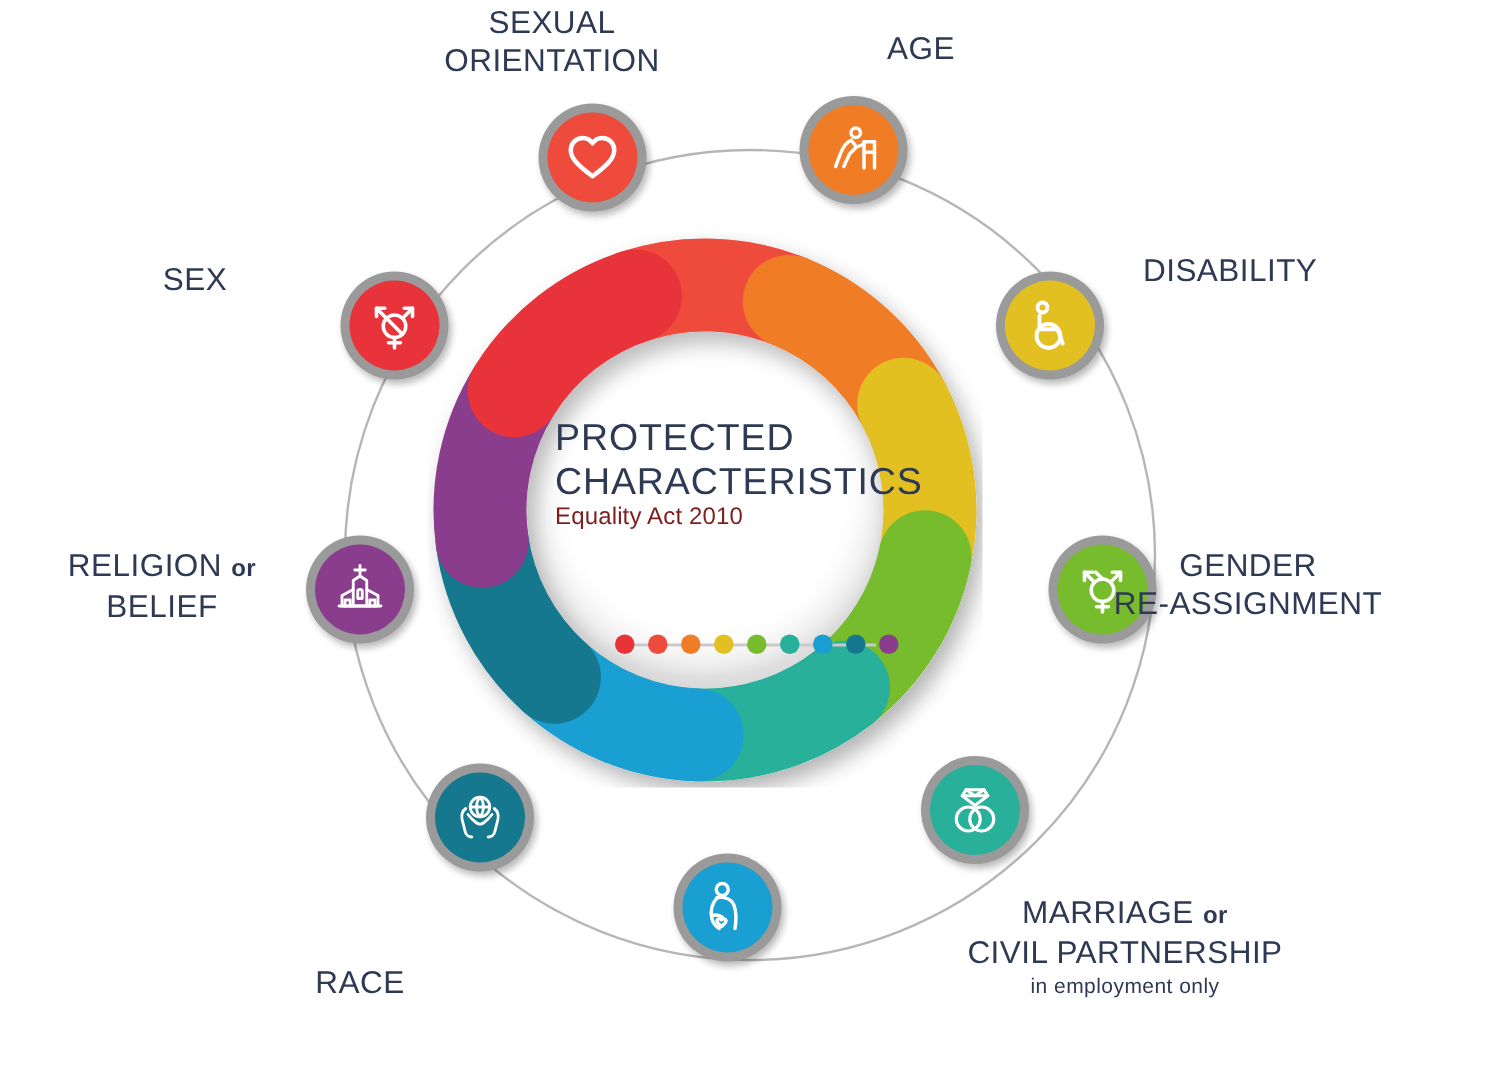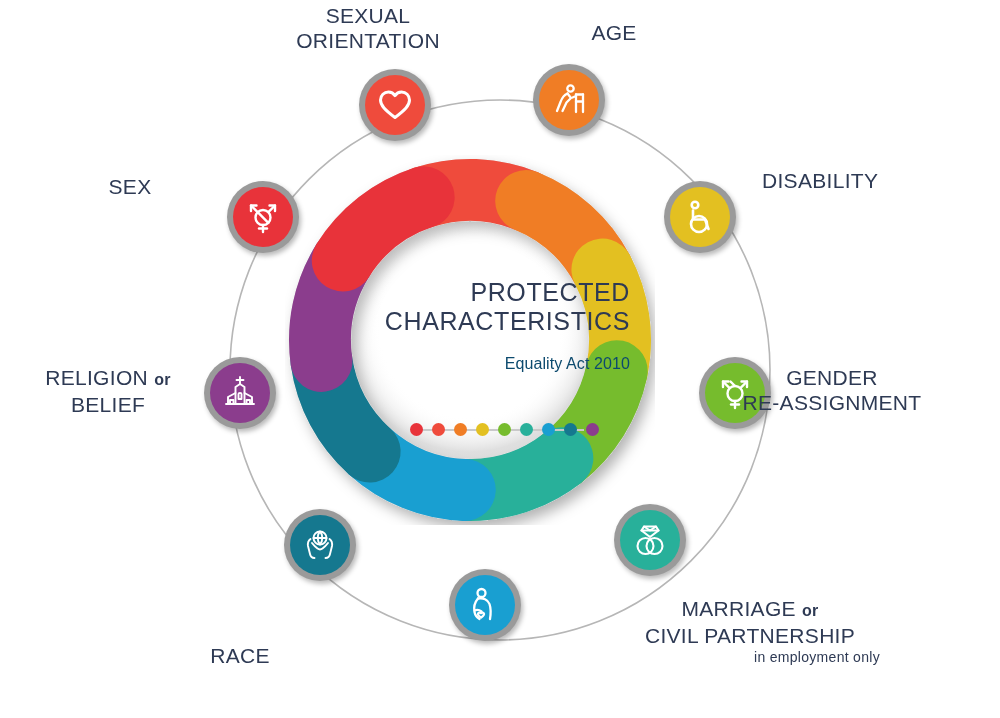--- a/index.html
+++ b/index.html
@@ -13,28 +13,28 @@
 
   
   #donut-wrap{
     position:absolute;left:285px;top:155px;width:370px;height:370px;
   }
   #donut-svg{position:absolute;left:0;top:0;}
 
   
   #center-text{
     position:absolute;left:370px;top:278px;width:260px;
-    text-align:right;color:#2e3a54;
+    text-align:left;color:#2e3a54;
   }
   #center-title{
     font-size:25px;line-height:29px;letter-spacing:.6px;
     color:#2e3a54;font-weight:400;
   }
   #center-sub{
-    margin-top:19px;font-size:16px;letter-spacing:.1px;color:#0c4a6e;
+    margin-top:0;font-size:16px;letter-spacing:.1px;color:#7f1d1d;
   }
   #dot-row{
     position:absolute;left:370px;top:421px;width:260px;height:18px;
   }
   #dot-line{
     position:absolute;left:46px;top:8px;width:168px;height:2px;background:#c9c9c9;
   }
   .mini-dot{
     position:absolute;top:2px;width:13px;height:13px;border-radius:50%;
   }
@@ -51,21 +51,21 @@
     display:flex;align-items:center;justify-content:center;
   }
   .badge-inner svg{display:block;}
 
   
   .label{
     position:absolute;color:#2e3a54;font-size:21px;line-height:25px;
     letter-spacing:.3px;white-space:nowrap;
   }
   .label .sm{font-size:16px;font-weight:bold;}
-  .label .tiny{font-size:14px;display:block;line-height:19px;text-align:right;}
+  .label .tiny{font-size:14px;display:block;line-height:19px;}
   .lbl-center{text-align:center;}
   .lbl-right{text-align:center;}
   .lbl-left{text-align:center;}
 </style>
 </head>
 <body>
 
 <div id="stage">
 
   <div id="donut-wrap">

